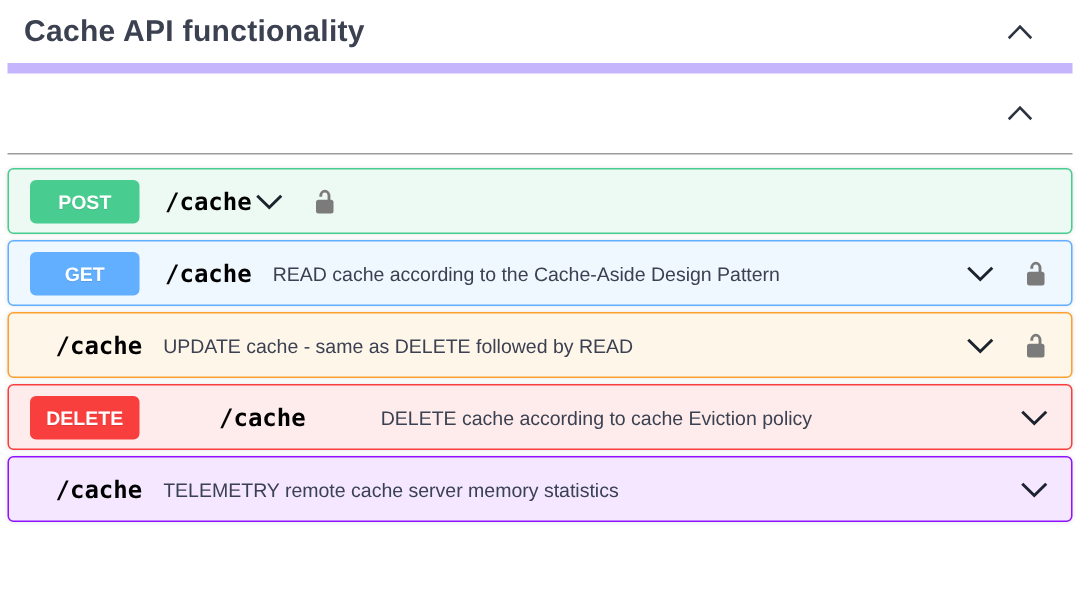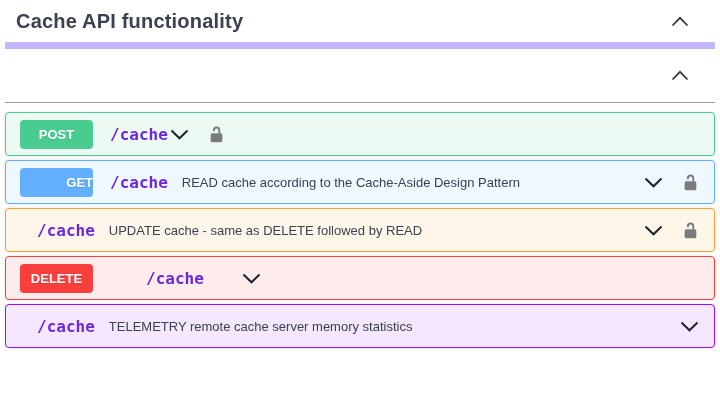--- a/index.html
+++ b/index.html
@@ -54,21 +54,21 @@
     text-align: center;
     border-radius: 4px;
     color: #ffffff;
     font-weight: bold; font-size: 13px;
     text-shadow: 0 1px 0 rgba(0,0,0,.1);
   }
   .opblock-summary-path {
     margin-left: 17px;
     font-family: "DejaVu Sans Mono", monospace;
     font-weight: bold; font-size: 16px;
-    color: #6d28d9;
+    color: #000000;
     white-space: nowrap;
   }
   .opblock-summary-description {
     margin-left: 14px;
     font-size: 13px;
     color: #3b4151;
     flex: 1;
     white-space: nowrap; overflow: hidden; text-overflow: ellipsis;
   }
   .row-arrow { display: inline-flex; align-items: center; padding: 4px 2px; }
@@ -107,21 +107,21 @@
     </span>
     <span class="auth-lock">
       <svg width="17" height="20" viewBox="0 0 20 24">
         <path d="M6.8 8.6 V8 a3.3 3.9 0 0 1 6.6 0 v3.2" fill="none" stroke="#7b7b7b" stroke-width="2.3"></path>
         <rect x="3" y="11" width="14" height="11" rx="2" fill="#7b7b7b"></rect>
       </svg>
     </span>
   </div>
 
   <div class="opblock" style="border-color: rgb(97, 175, 254); background: rgb(239, 247, 255);">
-    <span class="opblock-summary-method" style="background: rgb(97, 175, 254); text-align: right;">GET</span>
+    <span class="opblock-summary-method" style="background: rgb(97, 175, 254);">GET</span>
     <span class="opblock-summary-path">/cache</span>
     <span class="opblock-summary-description">READ cache according to the Cache-Aside Design Pattern</span>
     <span class="row-arrow">
       <svg width="19" height="11" viewBox="0 0 19 11">
         <polyline points="1.5,1.5 9.5,9.3 17.5,1.5" fill="none" stroke="#1c232e" stroke-width="2"></polyline>
       </svg>
     </span>
     <span class="auth-lock">
       <svg width="17" height="20" viewBox="0 0 20 24">
         <path d="M6.8 8.6 V8 a3.3 3.9 0 0 1 6.6 0 v3.2" fill="none" stroke="#7b7b7b" stroke-width="2.3"></path>
@@ -142,20 +142,21 @@
       <svg width="17" height="20" viewBox="0 0 20 24">
         <path d="M6.8 8.6 V8 a3.3 3.9 0 0 1 6.6 0 v3.2" fill="none" stroke="#7b7b7b" stroke-width="2.3"></path>
         <rect x="3" y="11" width="14" height="11" rx="2" fill="#7b7b7b"></rect>
       </svg>
     </span>
   </div>
 
   <div class="opblock" style="border-color: rgb(249, 62, 62); background: rgb(254, 236, 236); gap: 36px;">
     <span class="opblock-summary-method" style="background: rgb(249, 62, 62);">DELETE</span>
     <span class="opblock-summary-path">/cache</span>
+    <span class="opblock-summary-description">DELETE cache according to cache Eviction policy</span>
     <span class="row-arrow">
       <svg width="19" height="11" viewBox="0 0 19 11">
         <polyline points="1.5,1.5 9.5,9.3 17.5,1.5" fill="none" stroke="#1c232e" stroke-width="2"></polyline>
       </svg>
     </span>
 
   </div>
 
   <div class="opblock" style="border-color: rgb(144, 18, 254); background: rgb(244, 231, 255);">
     <span class="opblock-summary-path">/cache</span>

